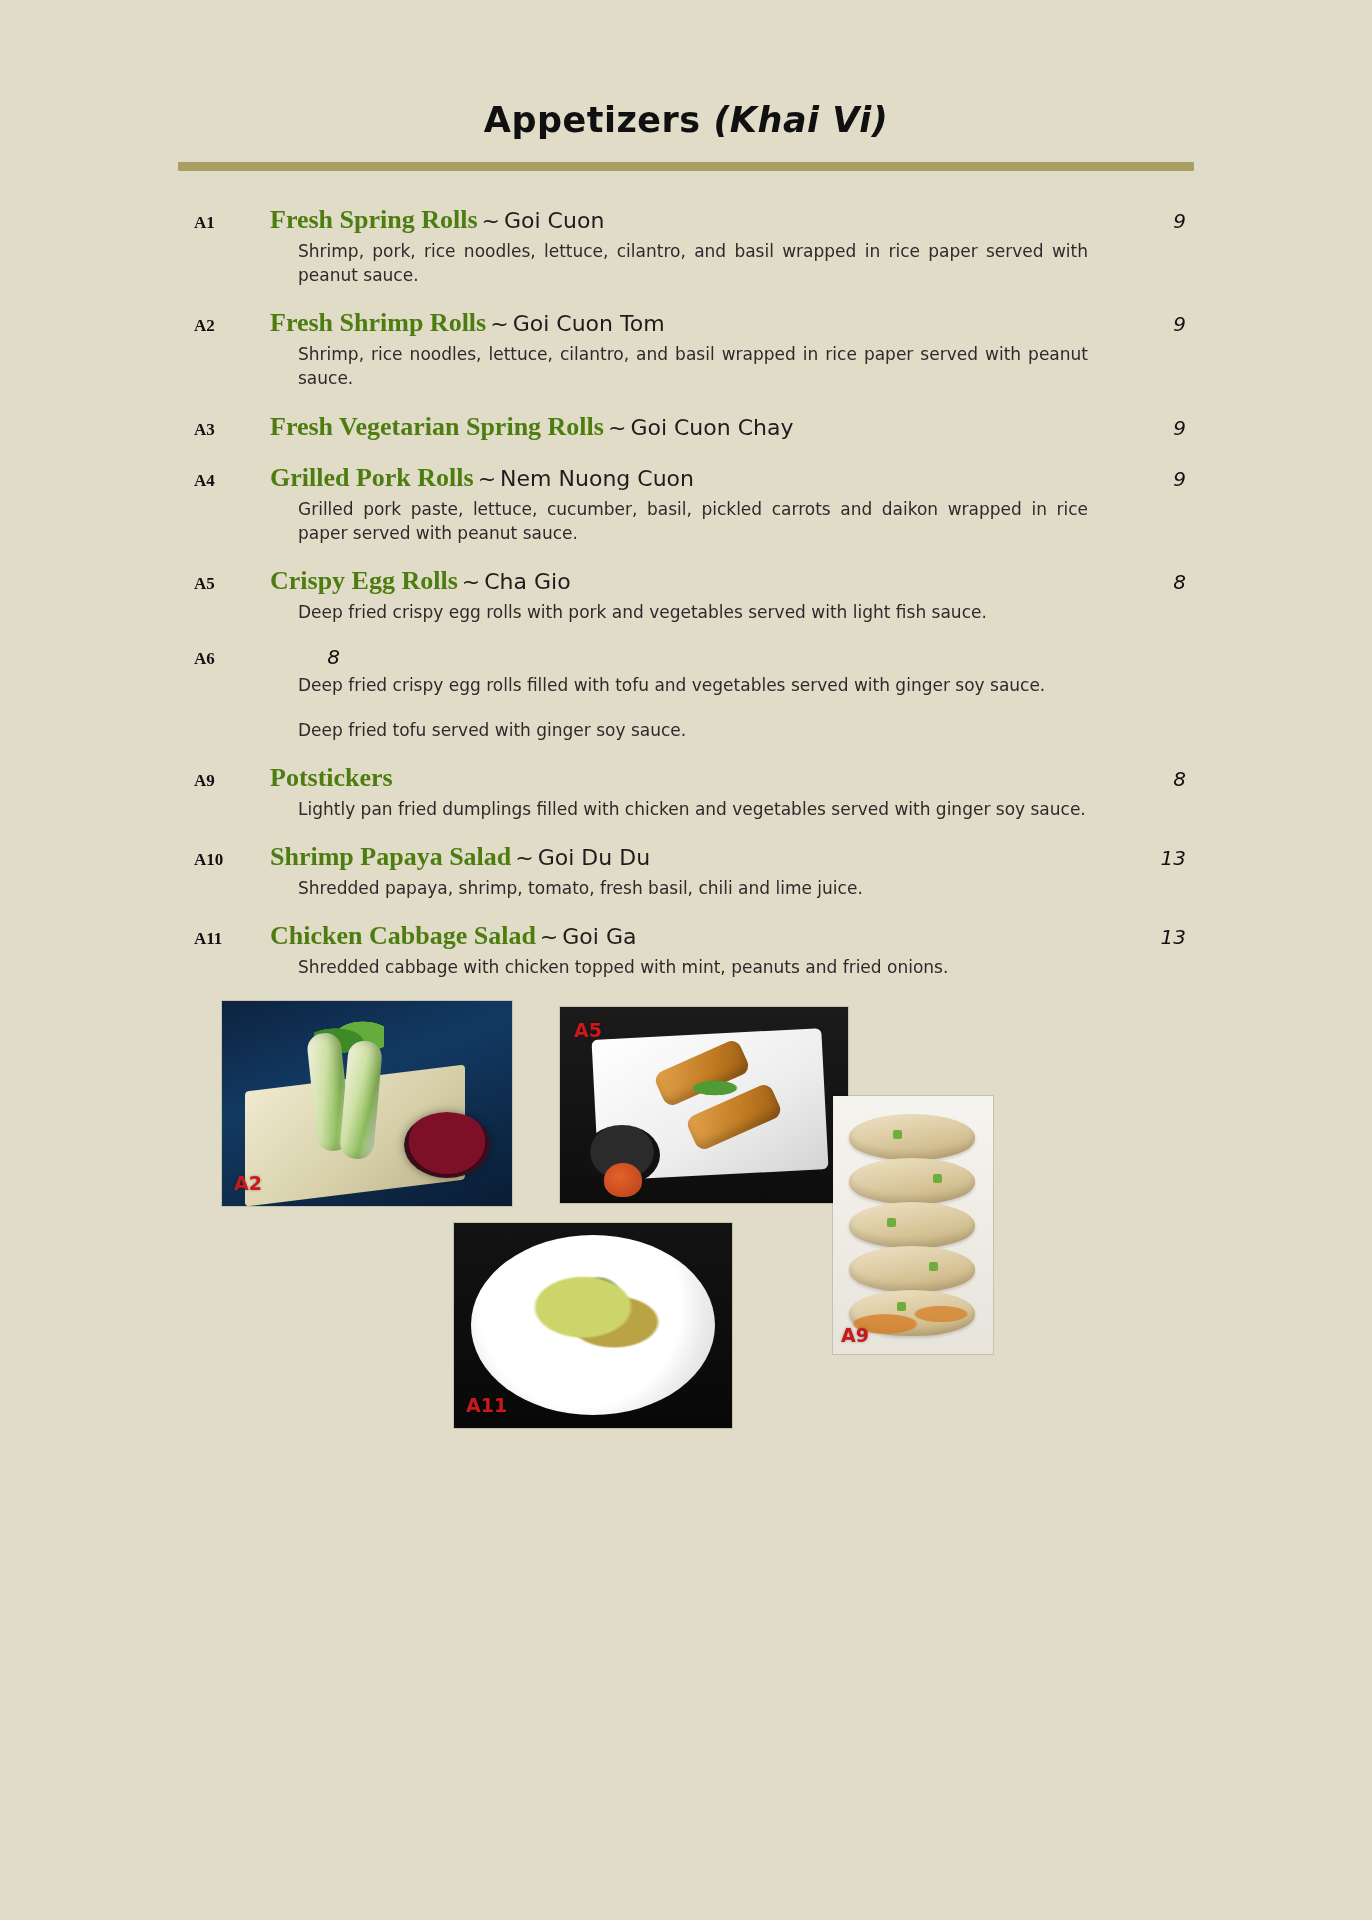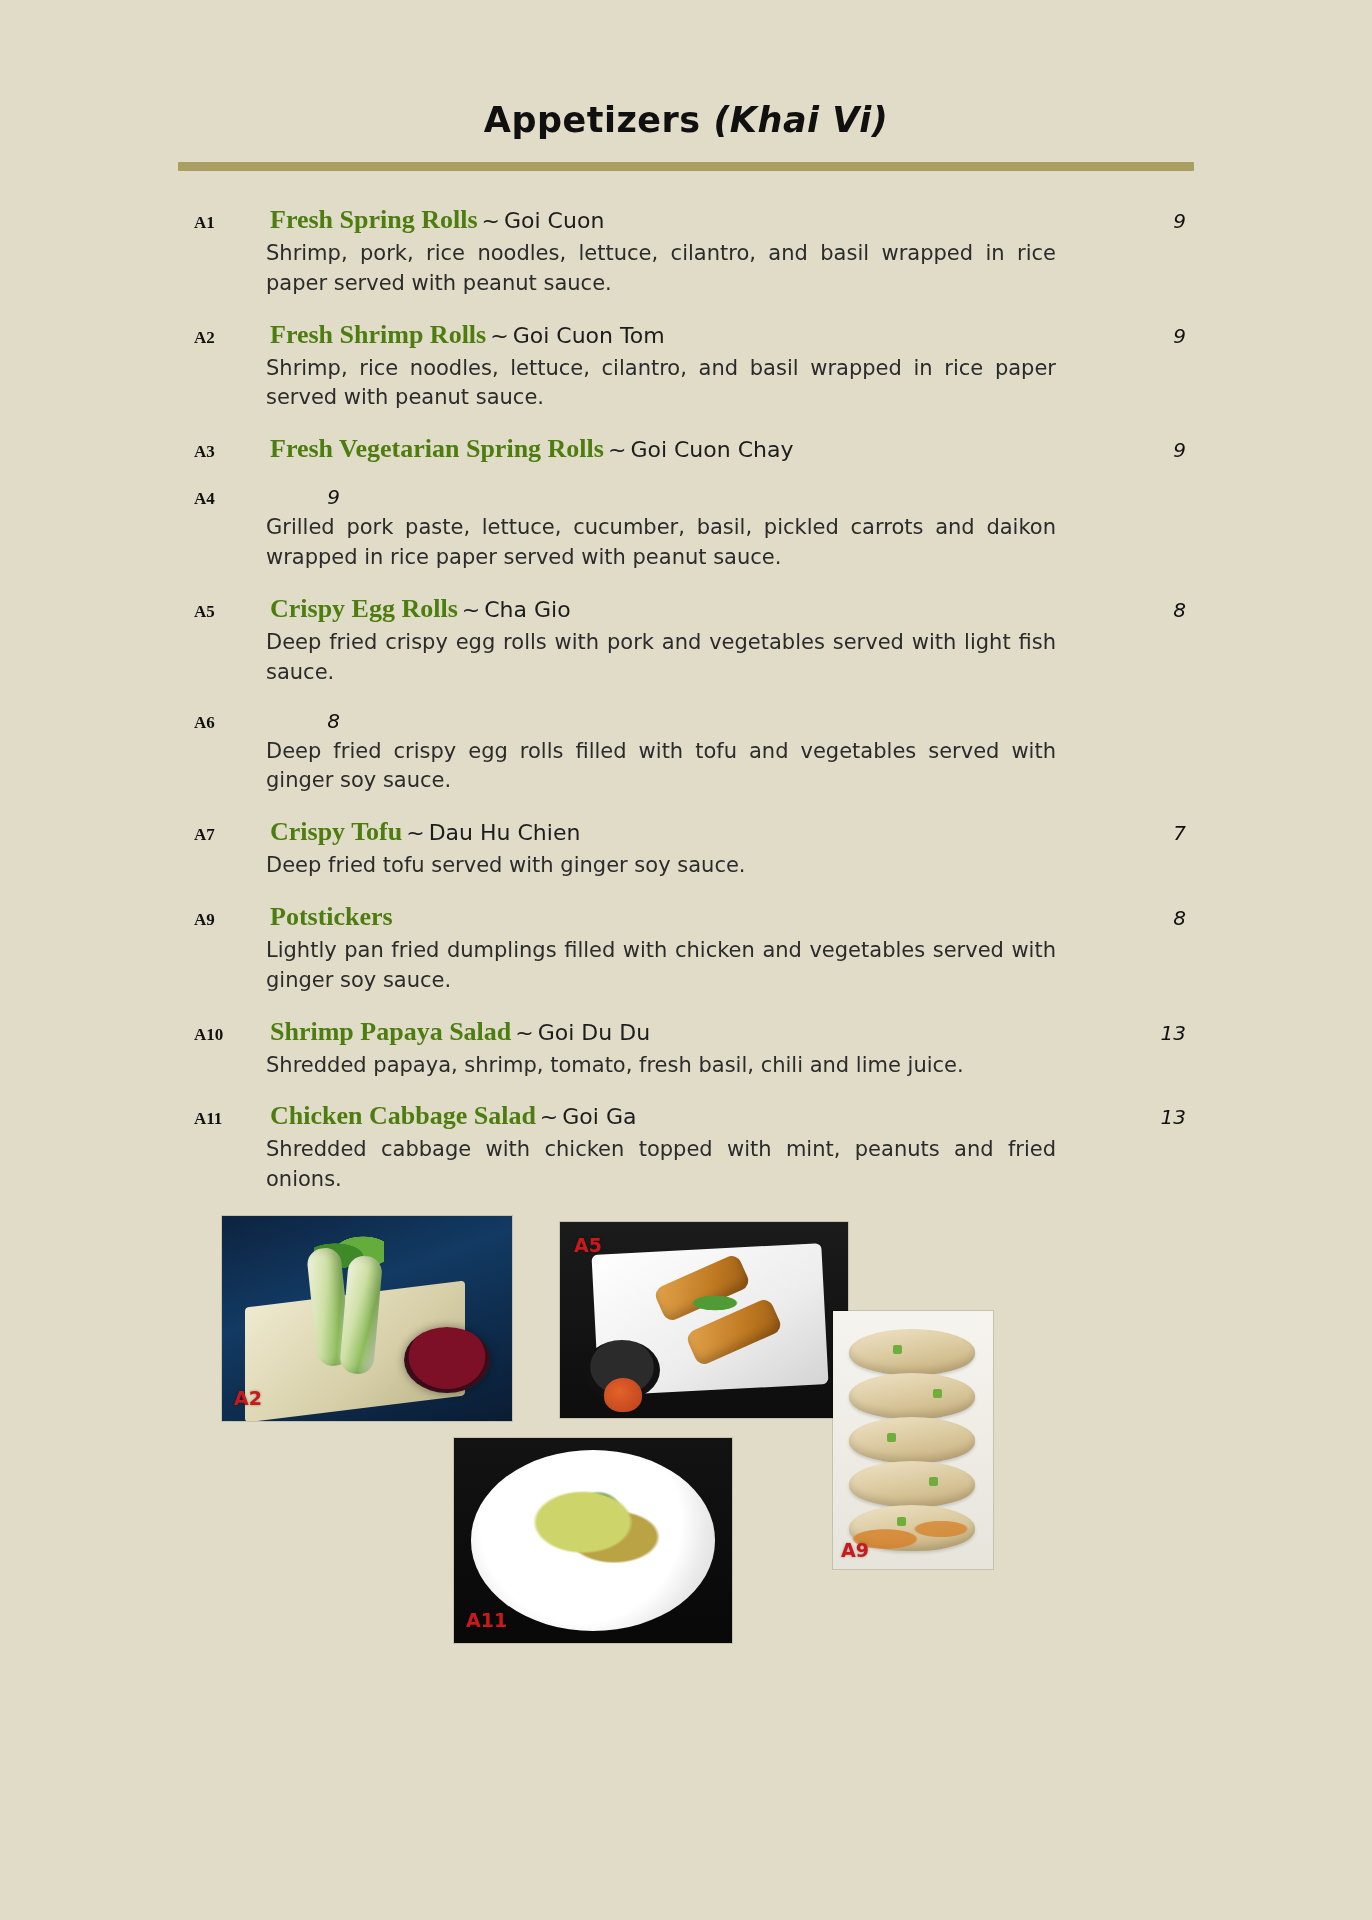--- a/index.html
+++ b/index.html
@@ -95,24 +95,24 @@
   .price {
     flex: 0 0 70px;
     text-align: right;
     font-family: "DejaVu Sans", sans-serif;
     font-style: italic;
     font-size: 20px;
     color: #111;
     padding-right: 8px;
   }
   .desc {
-    margin: 4px 0 0 88px;
+    margin: 4px 0 0 120px;
     width: 790px;
     font-family: "DejaVu Sans", sans-serif;
-    font-size: 21px;
+    font-size: 17px;
     line-height: 1.42;
     color: #2b2b2b;
     text-align: justify;
   }
 
   
   .photos {
     position: relative;
     width: 1016px;
     margin: 18px auto 0 auto;
@@ -321,20 +321,23 @@
         <span class="names">
           <span class="name-en">Fresh Vegetarian Spring Rolls</span><span class="tilde">~</span><span class="name-vi">Goi Cuon Chay</span>
         </span>
         <span class="price">9</span>
       </div>
     </div>
 
     <div class="item">
       <div class="item-head">
         <span class="code">A4</span>
+        <span class="names">
+          <span class="name-en">Grilled Pork Rolls</span><span class="tilde">~</span><span class="name-vi">Nem Nuong Cuon</span>
+        </span>
         <span class="price">9</span>
       </div>
       <div class="desc">Grilled pork paste, lettuce, cucumber, basil, pickled carrots and daikon wrapped in rice paper served with peanut sauce.</div>
     </div>
 
     <div class="item">
       <div class="item-head">
         <span class="code">A5</span>
         <span class="names">
           <span class="name-en">Crispy Egg Rolls</span><span class="tilde">~</span><span class="name-vi">Cha Gio</span>
@@ -346,27 +349,20 @@
 
     <div class="item">
       <div class="item-head">
         <span class="code">A6</span>
         <span class="price">8</span>
       </div>
       <div class="desc">Deep fried crispy egg rolls filled with tofu and vegetables served with ginger soy sauce.</div>
     </div>
 
     <div class="item">
-      <div class="item-head">
-        <span class="code">A7</span>
-        <span class="names">
-          <span class="name-en">Crispy Tofu</span><span class="tilde">~</span><span class="name-vi">Dau Hu Chien</span>
-        </span>
-        <span class="price">7</span>
-      </div>
       <div class="desc">Deep fried tofu served with ginger soy sauce.</div>
     </div>
 
     <div class="item">
       <div class="item-head">
         <span class="code">A9</span>
         <span class="names">
           <span class="name-en">Potstickers</span><span class="tilde"></span><span class="name-vi"></span>
         </span>
         <span class="price">8</span>

